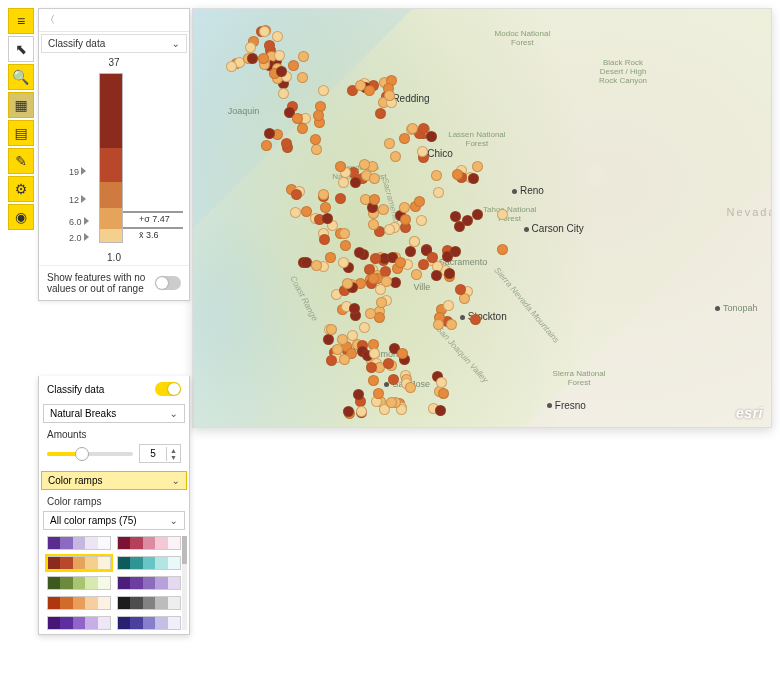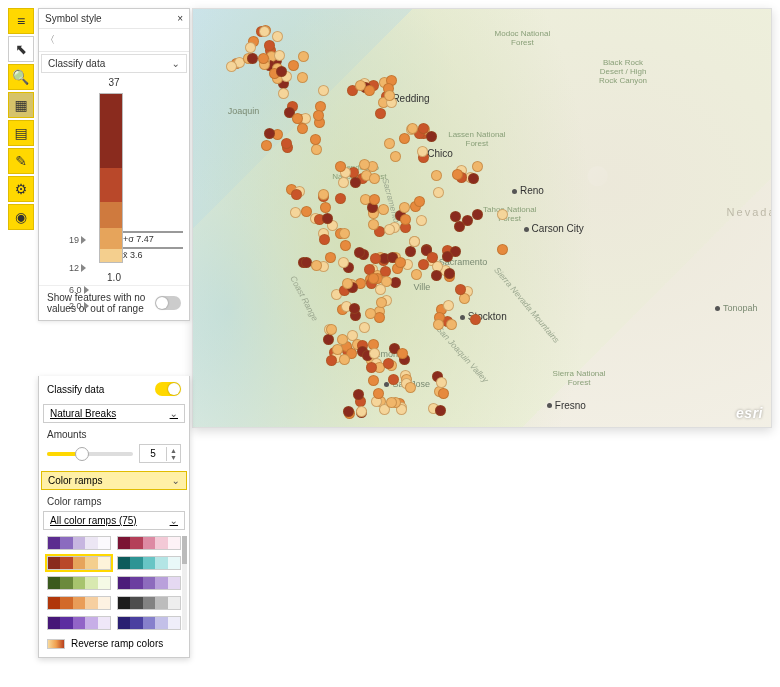--- a/index.html
+++ b/index.html
@@ -22,34 +22,34 @@
   .acc-head { background: #fff0a6; border: 1px solid #e0bc00; margin: 2px; padding: 3px 6px; display: flex; align-items: center; justify-content: space-between; cursor: pointer; font-size: 10px; }
   .acc-head.plain { background: #fff; border: 1px solid #ddd; }
   .chev { font-size: 10px; color: #555; }
 
   .histo-wrap { padding: 8px 8px 4px 8px; position: relative; height: 210px; }
   .histo-max, .histo-min { position: absolute; left: 50%; transform: translateX(-50%); font-size: 10px; color: #333; }
   .histo-max { top: 2px; }
   .histo-min { bottom: 2px; }
   .ramp { position: absolute; left: 60px; top: 18px; width: 24px; height: 170px; border: 1px solid #bbb; display: flex; flex-direction: column; }
   .ramp div { flex: 1; }
-  .tick { position: absolute; left: 30px; font-size: 9px; color: #555; display:flex; align-items:center; gap:2px;margin-top:48px; }
+  .tick { position: absolute; left: 30px; font-size: 9px; color: #555; display:flex; gap:2px; }
   .tick .arrow { width:0;height:0;border-top:4px solid transparent;border-bottom:4px solid transparent;border-left:5px solid #888; }
-  .std-line { position: absolute; left: 84px; font-size: 9px; color: #333; border-top: 2px solid #999; width: 60px; padding-top:1px; }
+  .std-line { position: absolute; left: 84px; font-size: 9px; color: #333; border-top: 2px solid #999; width: 60px; padding-top:1px;padding-left:16px; }
 
   .row { display: flex; align-items: center; justify-content: space-between; padding: 6px 8px; font-size: 10px; border-top: 1px solid #eee; }
   .toggle { width: 26px; height: 14px; background: #ccc; border-radius: 7px; position: relative; cursor: pointer; }
   .toggle .knob { position: absolute; width: 12px; height: 12px; background: #fff; border-radius: 50%; top: 1px; left: 1px; box-shadow: 0 0 2px rgba(0,0,0,.4); }
   .toggle.on { background: #ffd800; }
   .toggle.on .knob { left: 13px; }
 
   
   .panel2 { position: absolute; left: 38px; top: 376px; width: 152px; background: #fff; border: 1px solid #ccc; border-top: none; font-size: 10px; z-index: 6; box-shadow: 0 2px 6px rgba(0,0,0,.15);}
   .form-label { padding: 4px 8px 2px 8px; font-size: 10px; color: #333; }
-  .select { margin: 2px 4px; border: 1px solid #ccc; padding: 3px 6px; display: flex; justify-content: space-between; align-items: center; cursor: pointer; font-size: 10px; background:#fff;text-decoration:underline; }
+  .select { margin: 2px 4px; border: 1px solid #ccc; padding: 3px 6px; display: flex; justify-content: space-between; align-items: center; cursor: pointer; font-size: 10px; background:#fff; }
   .slider-row { display:flex; align-items:center; gap:6px; padding: 2px 8px 6px 8px; }
   .slider { flex:1; height: 4px; background:#ddd; border-radius:2px; position:relative; }
   .slider .fill { position:absolute; left:0; top:0; bottom:0; width:35%; background:#ffd800; border-radius:2px; }
   .slider .thumb { position:absolute; left:33%; top:-5px; width:14px; height:14px; background:#fff; border:1px solid #aaa; border-radius:50%; }
   .stepper { display:flex; align-items:center; border:1px solid #ccc; }
   .stepper input { width:26px; border:none; text-align:center; font-size:10px; padding:3px 0; }
   .stepper .btns { display:flex; flex-direction:column; border-left:1px solid #ccc; }
   .stepper .btns span { font-size:7px; padding:0 3px; cursor:pointer; line-height:7px; color:#666; }
 
   .ramp-grid { display:grid; grid-template-columns: 1fr 1fr; gap:6px; padding: 4px 8px; position:relative; }
@@ -92,24 +92,20 @@
   <div class="tool-btn white">⬉</div>
   <div class="tool-btn">🔍</div>
   <div class="tool-btn muted">▦</div>
   <div class="tool-btn">▤</div>
   <div class="tool-btn">✎</div>
   <div class="tool-btn">⚙</div>
   <div class="tool-btn">◉</div>
 </div>
 
 <div class="panel">
-  <div class="panel-top-title">
-    <span class="t">Symbol style</span>
-    <span class="close">×</span>
-  </div>
   <div class="panel-header">
     <span class="back">〈</span>
   </div>
   <div class="acc-head plain">
     <span>Classify data</span>
     <span class="chev">⌄</span>
   </div>
 
   <div class="histo-wrap">
     <div class="histo-max">37</div>
@@ -254,24 +250,20 @@
         <span style="background: rgb(74, 64, 160);"></span>
         <span style="background: rgb(134, 128, 204);"></span>
         <span style="background: rgb(195, 192, 232);"></span>
         <span style="background: rgb(239, 238, 249);"></span>
       </div>
       <div class="ramp-scroll">
         <div class="th"></div>
       </div>
   </div>
 
-  <div class="reverse-row">
-    <div class="rev-swatch"></div>
-    <span>Reverse ramp colors</span>
-  </div>
 </div>
 
 <div class="map">
   <div class="terrain"></div>
   <div id="map-layers">
       <div class="city" style="left: 191.4px; top: 84px;"><span class="dot"></span>Redding</div>
       <div class="city" style="left: 226.2px; top: 138.6px;"><span class="dot"></span>Chico</div>
       <div class="city" style="left: 319px; top: 176.4px;"><span class="dot"></span>Reno</div>
       <div class="city" style="left: 330.6px; top: 214.2px;"><span class="dot"></span>Carson City</div>
       <div class="city sub" style="left: 237.8px; top: 247.8px;"><span class="dot"></span>Sacramento</div>

